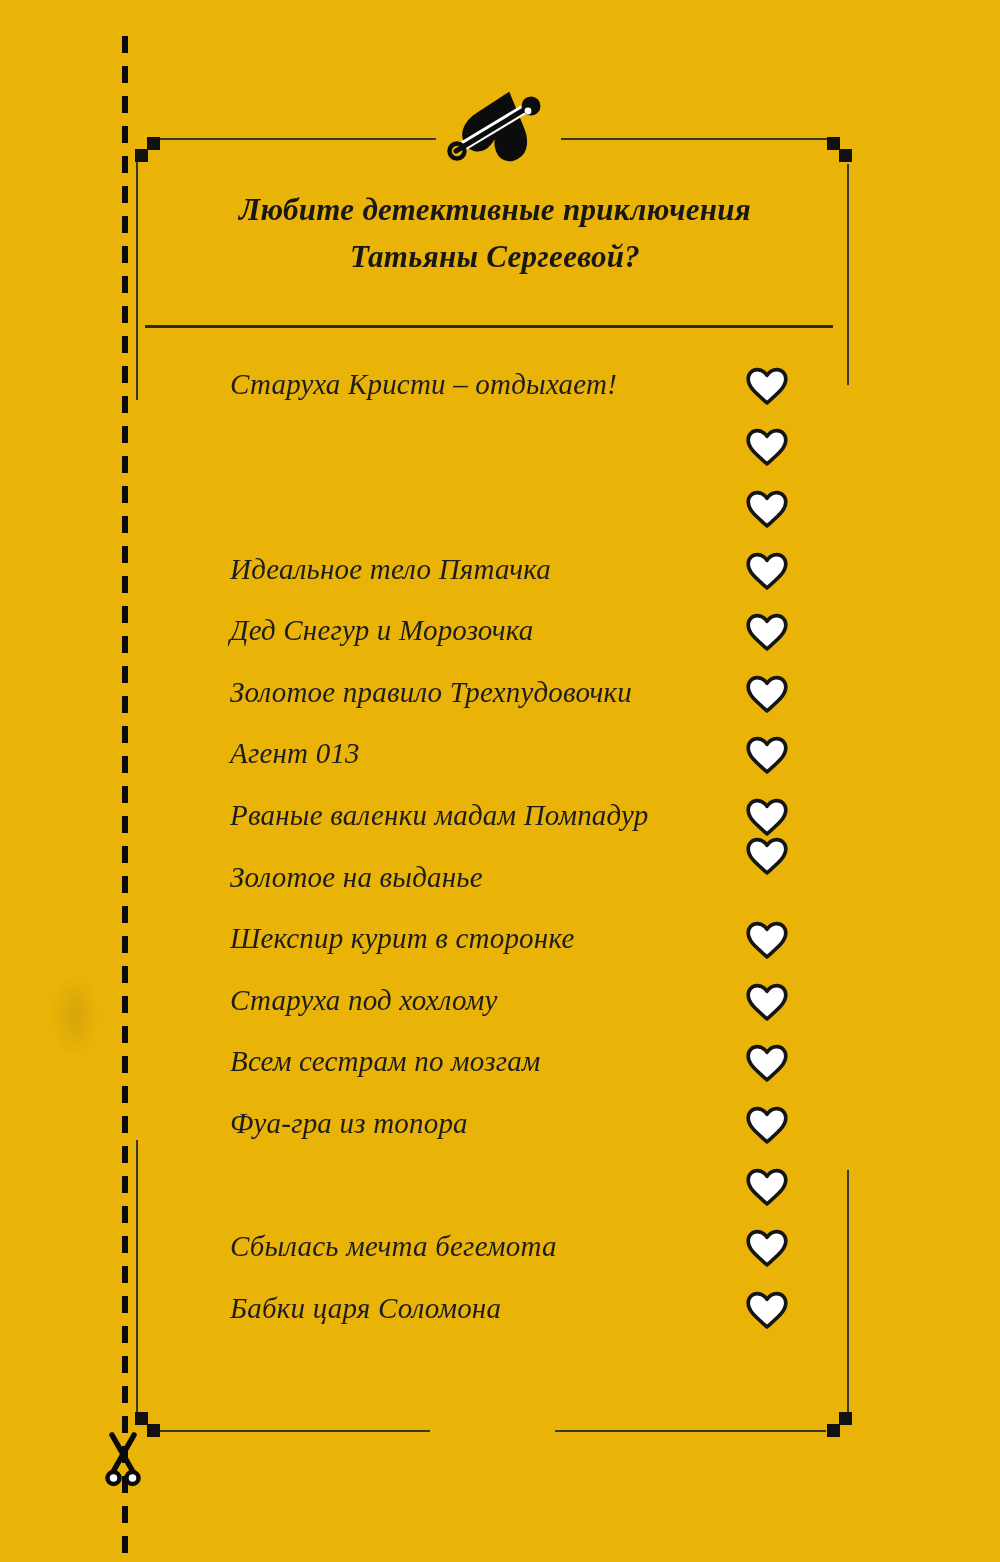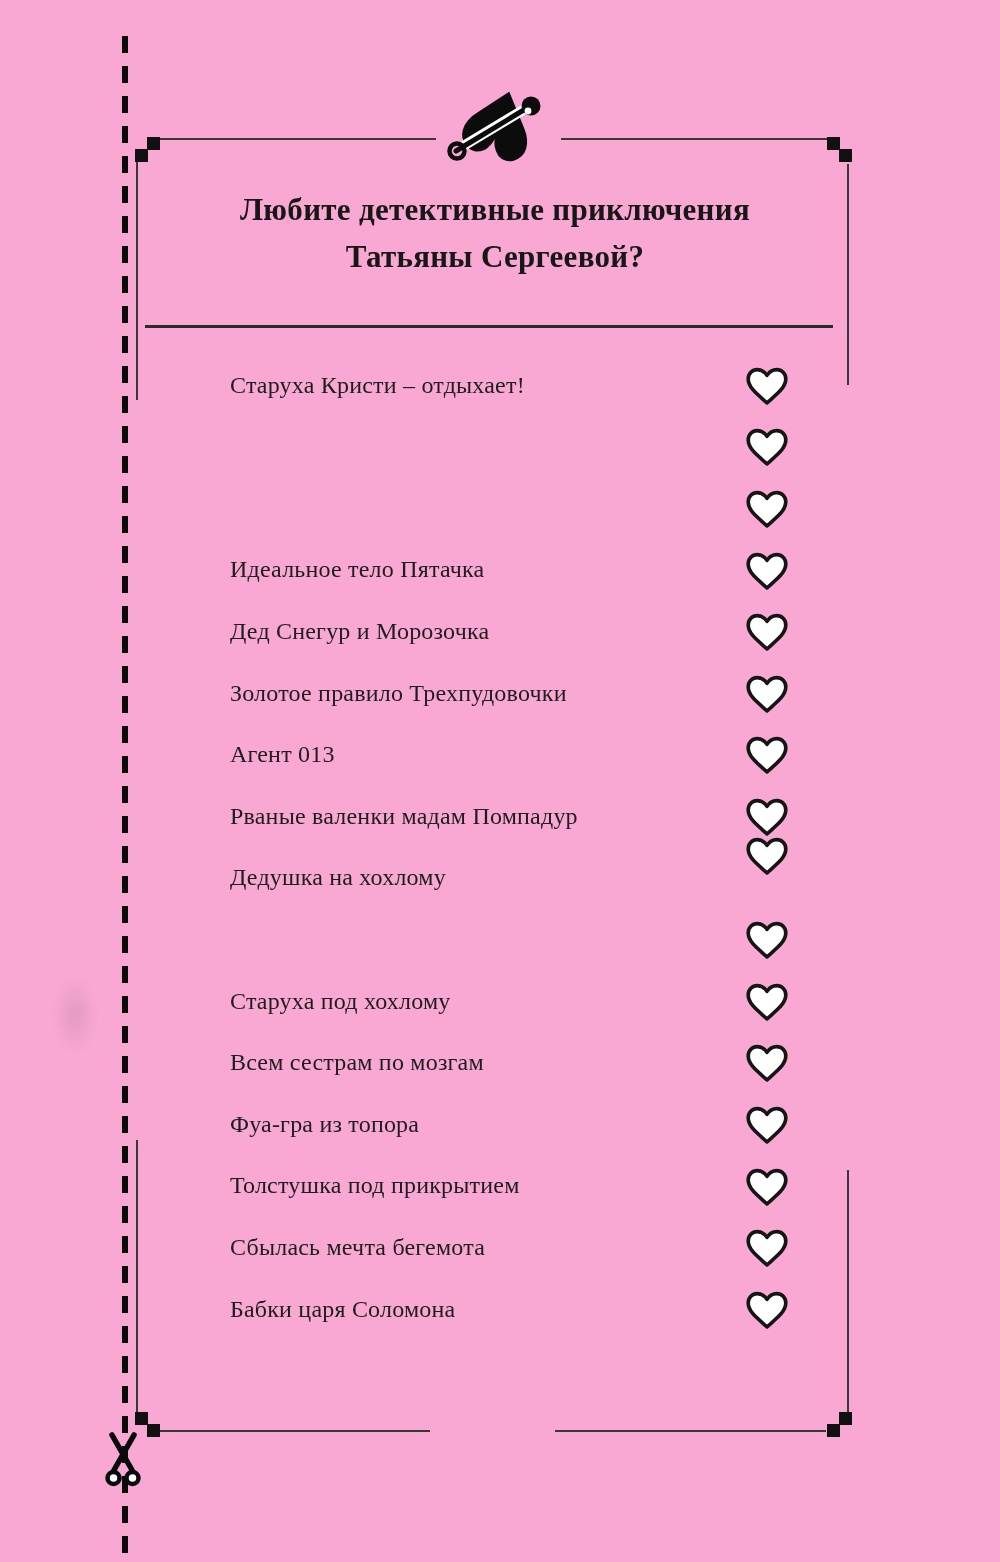--- a/index.html
+++ b/index.html
@@ -1,20 +1,21 @@
 <!DOCTYPE html>
 <html><head>
 <meta charset="utf-8">
 <style>
   html,body { margin:0; padding:0; background:#ffffff; }
   .page {
     position:relative; width:1000px; height:1562px;
-    background:#f9a8d4; overflow:hidden;
+    background:#eab308; overflow:hidden;
     font-family:"Liberation Serif", serif;
     color:#1d1d1d;
+    font-style:italic;
   }
   
   .cut-line {
     position:absolute; left:122px; top:36px; width:6px; height:1526px;
     background:repeating-linear-gradient(180deg,#0a0a0a 0 17px, transparent 17px 30px);
   }
   
   .smudge {
     position:absolute; left:52px; top:975px; width:46px; height:80px;
     background:radial-gradient(ellipse at center, rgba(40,40,40,0.10), rgba(40,40,40,0) 70%);
@@ -51,21 +52,21 @@
     letter-spacing:0.3px; color:#171717;
   }
   .divider {
     position:absolute; left:145px; top:325px; width:688px; height:3px;
     background:#2b2b2b;
   }
   
   .book-list { position:absolute; left:0; top:354px; width:1000px; }
   .row { position:relative; height:61.6px; display:flex; align-items:center; }
   .row-title {
-    margin-left:230px; font-size:24px; line-height:1.1;
+    margin-left:230px; font-size:29px; line-height:1.1;
     letter-spacing:0.2px; color:#1d1d1d; white-space:nowrap;
   }
   .heart-box {
     position:absolute; left:744px; top:50%; transform:translateY(-50%);
     width:46px; height:43px; cursor:pointer;
   }
   .row:nth-child(9) .heart-box { transform:translateY(calc(-50% - 23px)); }
   .heart-box svg { display:block; }
   
   .scissors { position:absolute; left:104px; top:1432px; }
@@ -170,28 +171,29 @@
     </div>
     <div class="row">
       <span class="row-title">Рваные валенки мадам Помпадур</span>
       <span class="heart-box">
           <svg width="46" height="43" viewBox="0 0 24 22">
             <path d="M12 20.3 C6.8 15.7 2.2 12.3 2.2 7.9 C2.2 5.1 4.3 3 6.9 3 C8.9 3 10.9 4.2 12 6 C13.1 4.2 15.1 3 17.1 3 C19.7 3 21.8 5.1 21.8 7.9 C21.8 12.3 17.2 15.7 12 20.3 Z" fill="#ffffff" stroke="#151515" stroke-width="1.9" stroke-linejoin="round"></path>
           </svg>
         </span>
     </div>
     <div class="row">
-      <span class="row-title">Дедушка на хохлому</span>
-      <span class="heart-box">
-          <svg width="46" height="43" viewBox="0 0 24 22">
-            <path d="M12 20.3 C6.8 15.7 2.2 12.3 2.2 7.9 C2.2 5.1 4.3 3 6.9 3 C8.9 3 10.9 4.2 12 6 C13.1 4.2 15.1 3 17.1 3 C19.7 3 21.8 5.1 21.8 7.9 C21.8 12.3 17.2 15.7 12 20.3 Z" fill="#ffffff" stroke="#151515" stroke-width="1.9" stroke-linejoin="round"></path>
-          </svg>
-        </span>
-    </div>
-    <div class="row">
+      <span class="row-title">Золотое на выданье</span>
+      <span class="heart-box">
+          <svg width="46" height="43" viewBox="0 0 24 22">
+            <path d="M12 20.3 C6.8 15.7 2.2 12.3 2.2 7.9 C2.2 5.1 4.3 3 6.9 3 C8.9 3 10.9 4.2 12 6 C13.1 4.2 15.1 3 17.1 3 C19.7 3 21.8 5.1 21.8 7.9 C21.8 12.3 17.2 15.7 12 20.3 Z" fill="#ffffff" stroke="#151515" stroke-width="1.9" stroke-linejoin="round"></path>
+          </svg>
+        </span>
+    </div>
+    <div class="row">
+      <span class="row-title">Шекспир курит в сторонке</span>
       <span class="heart-box">
           <svg width="46" height="43" viewBox="0 0 24 22">
             <path d="M12 20.3 C6.8 15.7 2.2 12.3 2.2 7.9 C2.2 5.1 4.3 3 6.9 3 C8.9 3 10.9 4.2 12 6 C13.1 4.2 15.1 3 17.1 3 C19.7 3 21.8 5.1 21.8 7.9 C21.8 12.3 17.2 15.7 12 20.3 Z" fill="#ffffff" stroke="#151515" stroke-width="1.9" stroke-linejoin="round"></path>
           </svg>
         </span>
     </div>
     <div class="row">
       <span class="row-title">Старуха под хохлому</span>
       <span class="heart-box">
           <svg width="46" height="43" viewBox="0 0 24 22">
@@ -209,21 +211,20 @@
     </div>
     <div class="row">
       <span class="row-title">Фуа-гра из топора</span>
       <span class="heart-box">
           <svg width="46" height="43" viewBox="0 0 24 22">
             <path d="M12 20.3 C6.8 15.7 2.2 12.3 2.2 7.9 C2.2 5.1 4.3 3 6.9 3 C8.9 3 10.9 4.2 12 6 C13.1 4.2 15.1 3 17.1 3 C19.7 3 21.8 5.1 21.8 7.9 C21.8 12.3 17.2 15.7 12 20.3 Z" fill="#ffffff" stroke="#151515" stroke-width="1.9" stroke-linejoin="round"></path>
           </svg>
         </span>
     </div>
     <div class="row">
-      <span class="row-title">Толстушка под прикрытием</span>
       <span class="heart-box">
           <svg width="46" height="43" viewBox="0 0 24 22">
             <path d="M12 20.3 C6.8 15.7 2.2 12.3 2.2 7.9 C2.2 5.1 4.3 3 6.9 3 C8.9 3 10.9 4.2 12 6 C13.1 4.2 15.1 3 17.1 3 C19.7 3 21.8 5.1 21.8 7.9 C21.8 12.3 17.2 15.7 12 20.3 Z" fill="#ffffff" stroke="#151515" stroke-width="1.9" stroke-linejoin="round"></path>
           </svg>
         </span>
     </div>
     <div class="row">
       <span class="row-title">Сбылась мечта бегемота</span>
       <span class="heart-box">
           <svg width="46" height="43" viewBox="0 0 24 22">

